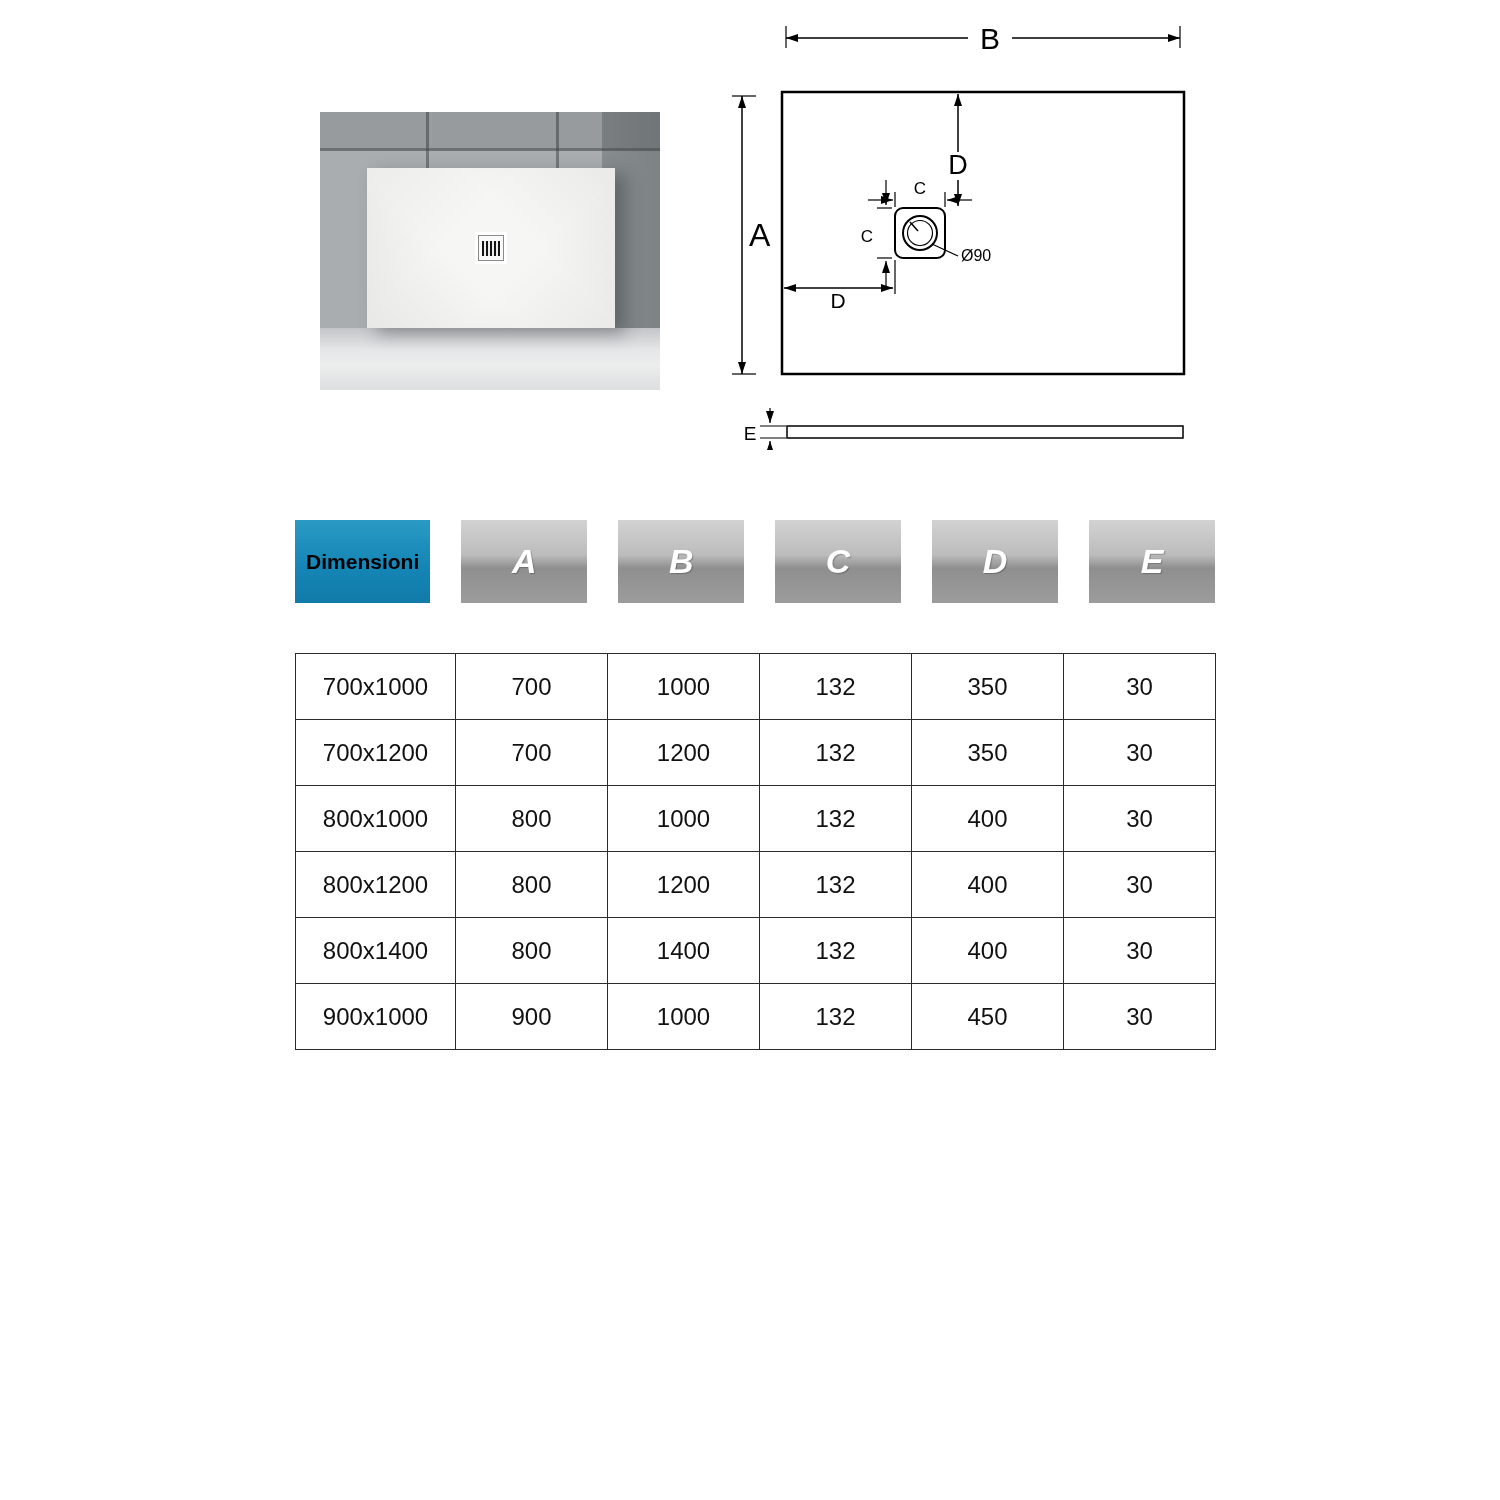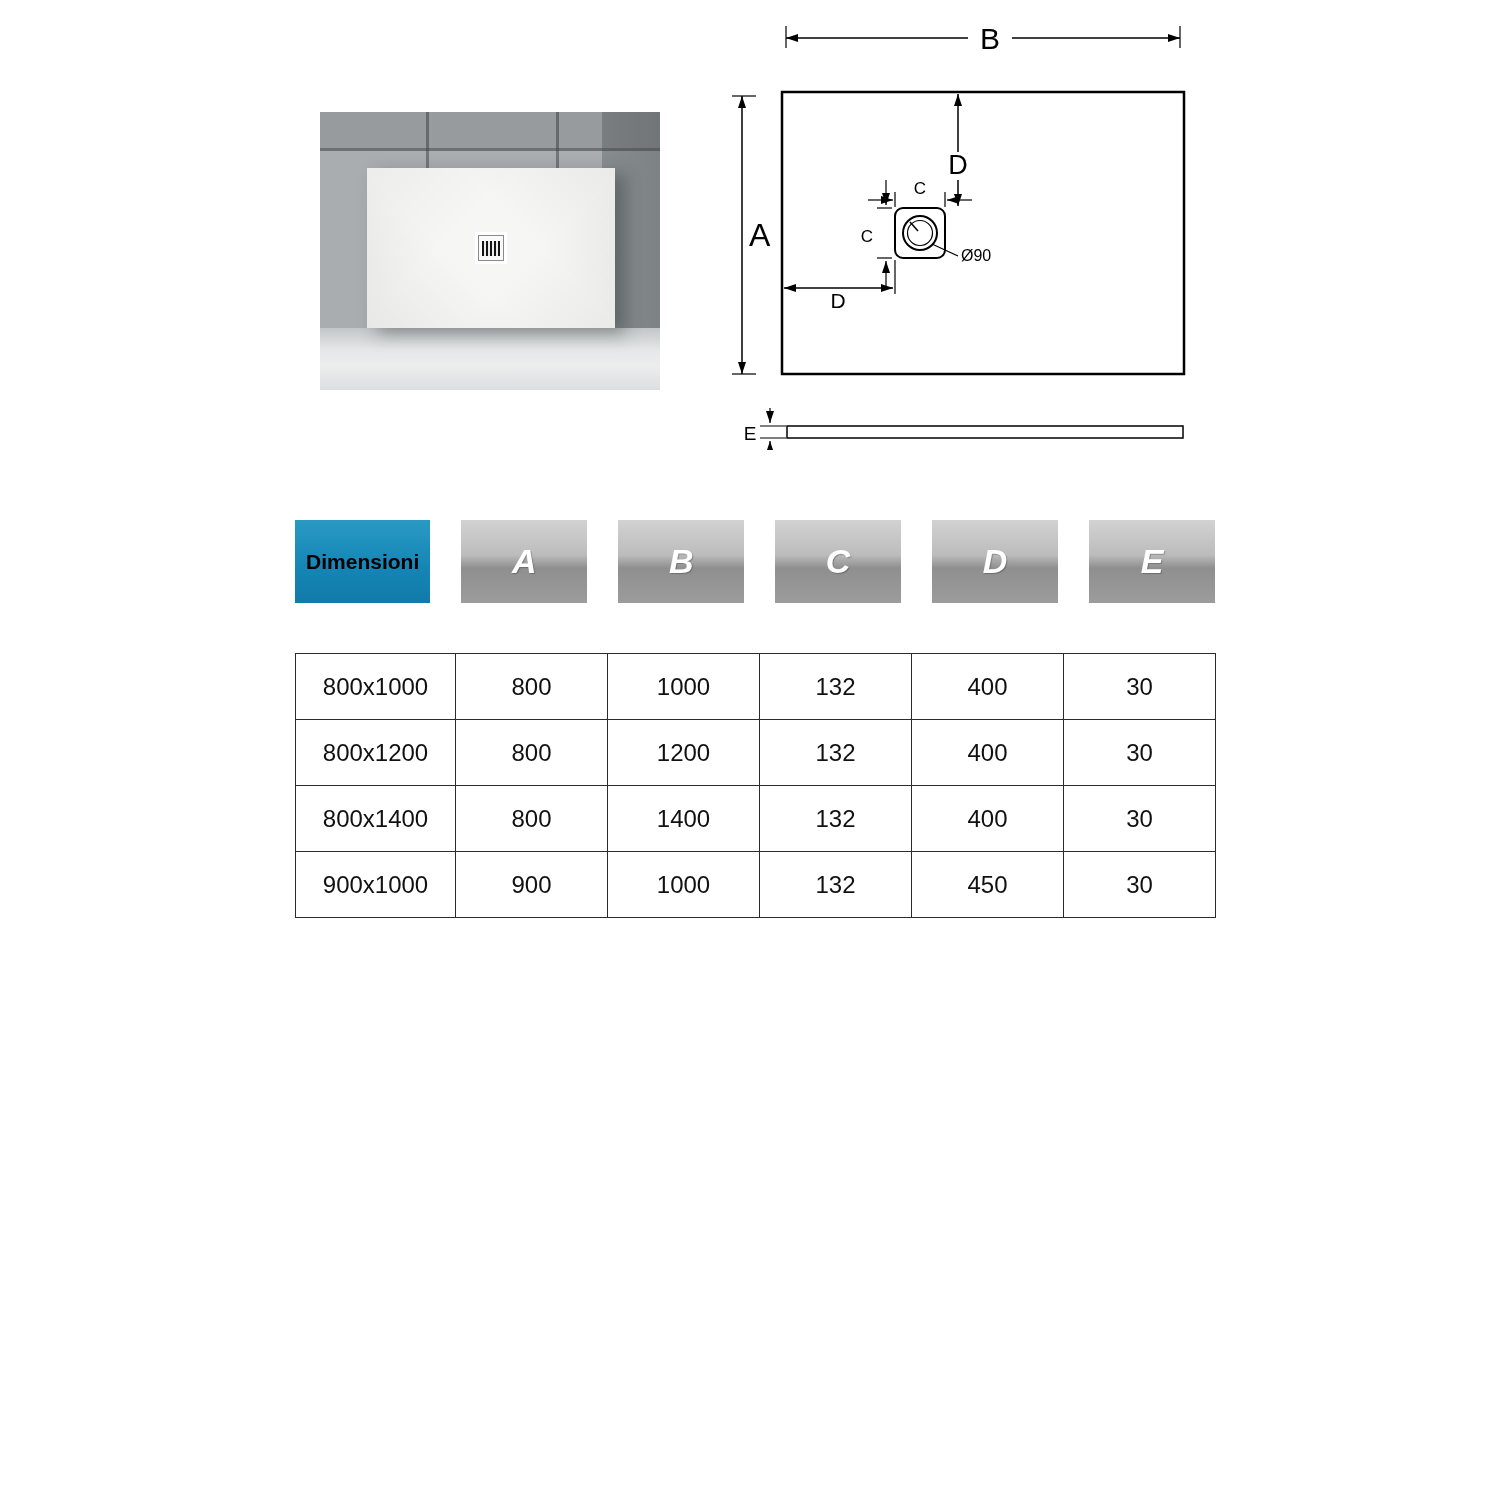--- a/index.html
+++ b/index.html
@@ -143,20 +143,36 @@
       <colgroup>
         <col class="c0">
           <col class="cv">
           <col class="cv">
           <col class="cv">
           <col class="cv">
           <col class="cv">
       </colgroup>
       <tbody>
           <tr>
+            <td>700x1000</td>
+            <td>700</td>
+            <td>1000</td>
+            <td>132</td>
+            <td>350</td>
+            <td>30</td>
+          </tr>
+          <tr>
+            <td>700x1200</td>
+            <td>700</td>
+            <td>1200</td>
+            <td>132</td>
+            <td>350</td>
+            <td>30</td>
+          </tr>
+          <tr>
             <td>800x1000</td>
             <td>800</td>
             <td>1000</td>
             <td>132</td>
             <td>400</td>
             <td>30</td>
           </tr>
           <tr>
             <td>800x1200</td>
             <td>800</td>

